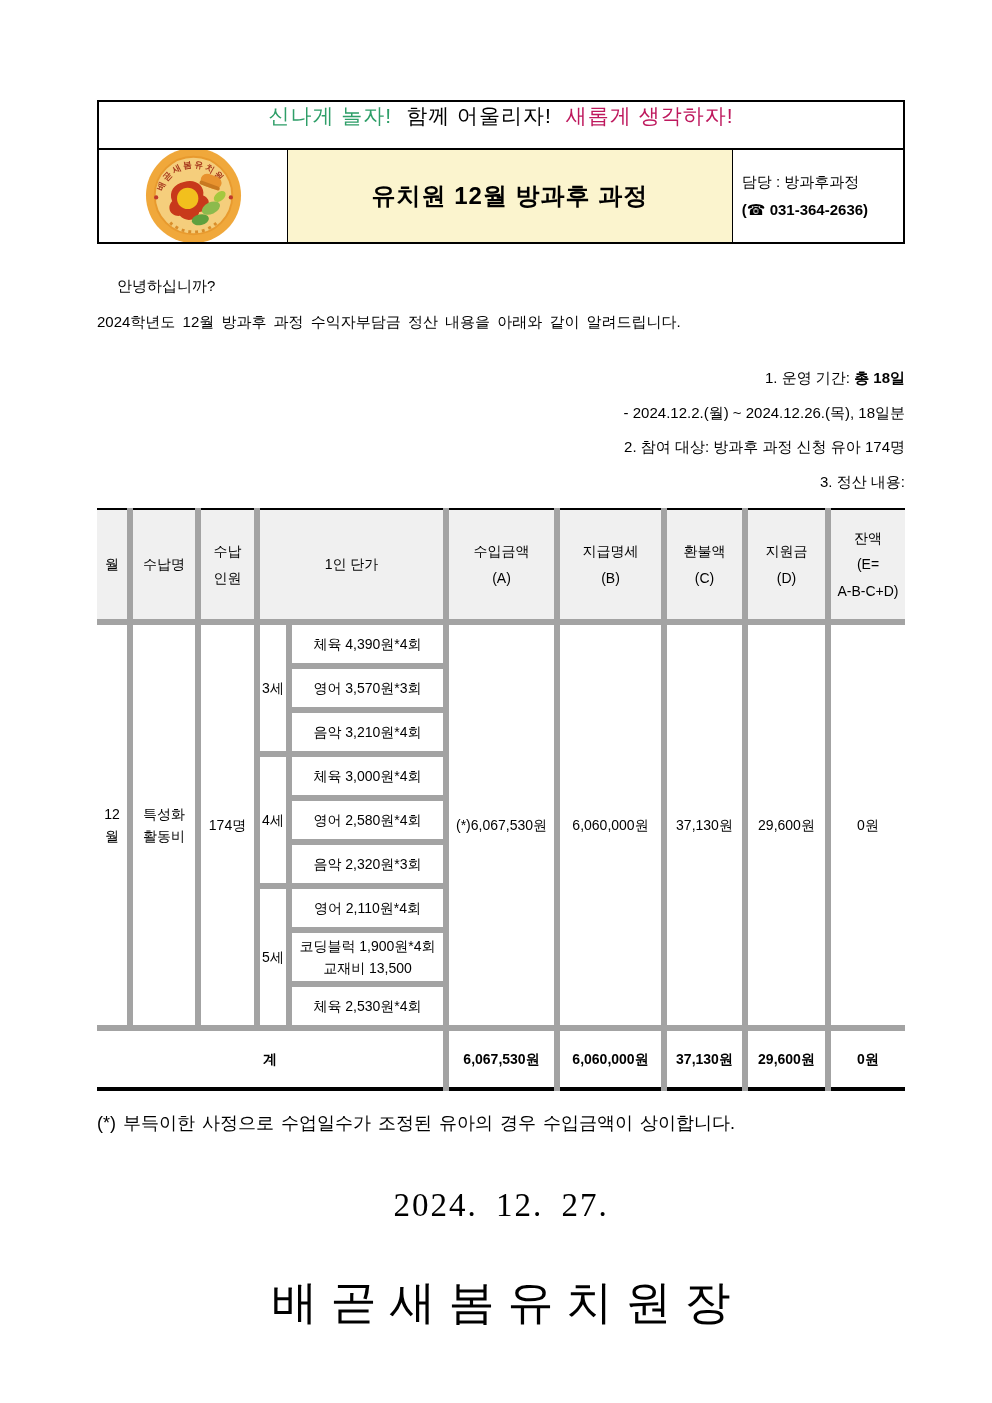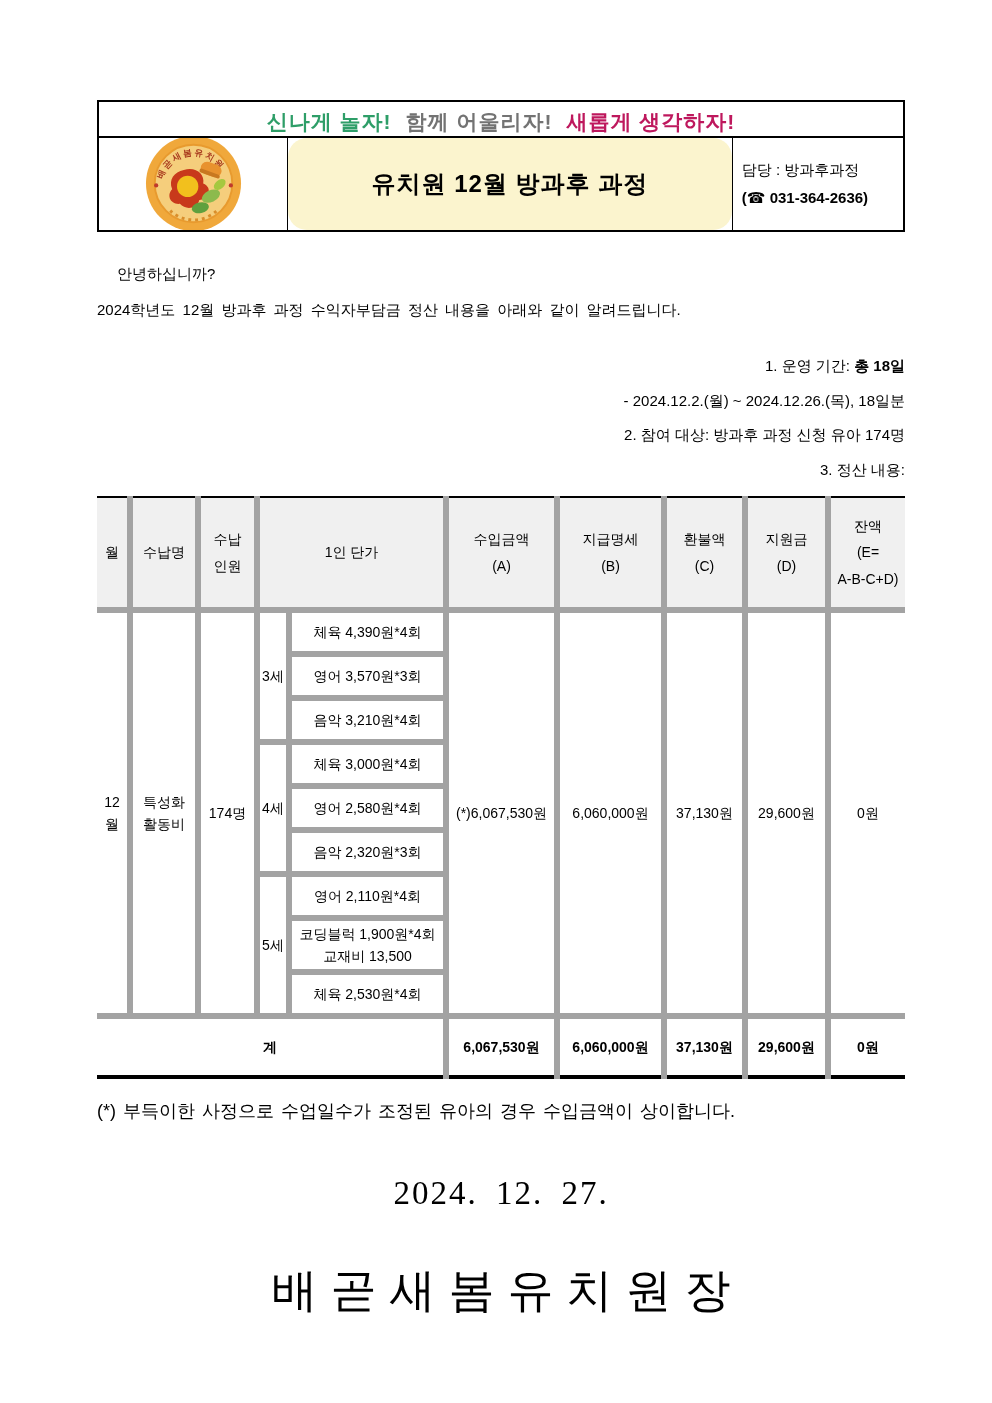--- a/index.html
+++ b/index.html
@@ -8,34 +8,33 @@
     width: 992px; height: 1403px;
     font-family: "Liberation Sans", "DejaVu Sans", sans-serif;
     color: #000;
     position: relative;
   }
   .page { width: 992px; height: 1403px; padding: 0 87px 0 97px; overflow: hidden; }
 
   
   .header-box { margin-top: 100px; border: 2px solid #000; width: 808px; }
   .slogan-row {
-    height: 36px; border-bottom: 2px solid #000;
-    display: flex; align-items: flex-end; justify-content: center;
-    font-size: 21px; font-weight: bold; letter-spacing: 1px; gap: 14px;
+    height: 48px; border-bottom: 2px solid #000;
+    display: flex; align-items: flex-start; justify-content: center;
+    font-size: 21px; font-weight: normal; letter-spacing: 1px; gap: 14px;
     background: #fff;
   }
   .header-main { display: flex; height: 92px; }
   .logo-cell { width: 190px; border-right: 1px solid #000; display: flex; align-items: flex-end; justify-content: center; overflow: hidden; }
   .logo-cell svg { display: block; margin-bottom: -2px; }
   .title-cell {
     width: 446px; background: #fbf4ce;
     display: flex; flex-direction: column; align-items: center; justify-content: center;
     font-size: 24px; font-weight: bold; line-height: 38px; text-align: center;
     letter-spacing: 1px;
-    border-radius: 19px;
   }
   .contact-cell {
     width: 172px; border-left: 1px solid #000;
     display: flex; flex-direction: column; justify-content: center;
     padding-left: 9px; font-size: 15px; line-height: 28px;
   }
   .contact-line2 { font-weight: bold; font-size: 15px; }
 
   
   .greeting { margin-top: 33px; padding-left: 20px; font-size: 15px; }
@@ -83,21 +82,21 @@
   }
 </style>
 </head>
 <body>
 
 <div class="page">
 
   <div class="header-box">
     <div class="slogan-row">
       <span id="slogan-1" style="color: rgb(46, 158, 104);">신나게 놀자!</span>
-      <span id="slogan-2" style="color: #737373;">함께 어울리자!</span>
+      <span id="slogan-2" style="color: #000000;">함께 어울리자!</span>
       <span id="slogan-3" style="color: #be185d;">새롭게 생각하자!</span>
     </div>
     <div class="header-main">
       <div class="logo-cell">
         <svg width="97" height="97" viewBox="0 0 100 100">
           <circle cx="50" cy="50" r="49" fill="#F0A83B"></circle>
           <circle cx="50" cy="50" r="40" fill="#F5CE7C"></circle>
           <circle cx="50" cy="50" r="40" fill="none" stroke="#E89A2E" stroke-width="2"></circle>
           <path id="arcTop" d="M 17,54 A 33,33 0 0 1 83,54" fill="none"></path>
           <text font-size="9" fill="#A83A1E" font-weight="bold" letter-spacing="2">

